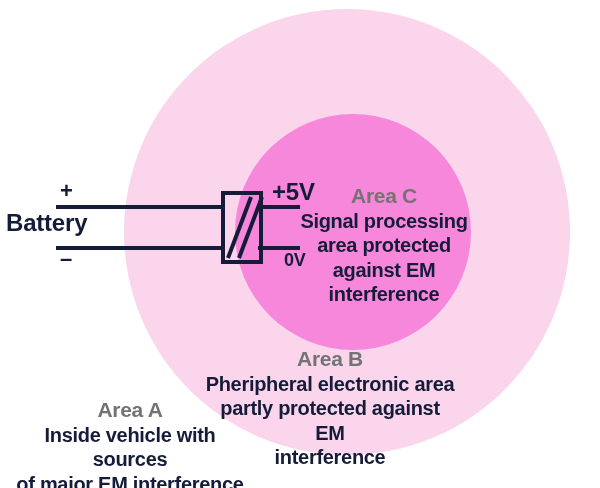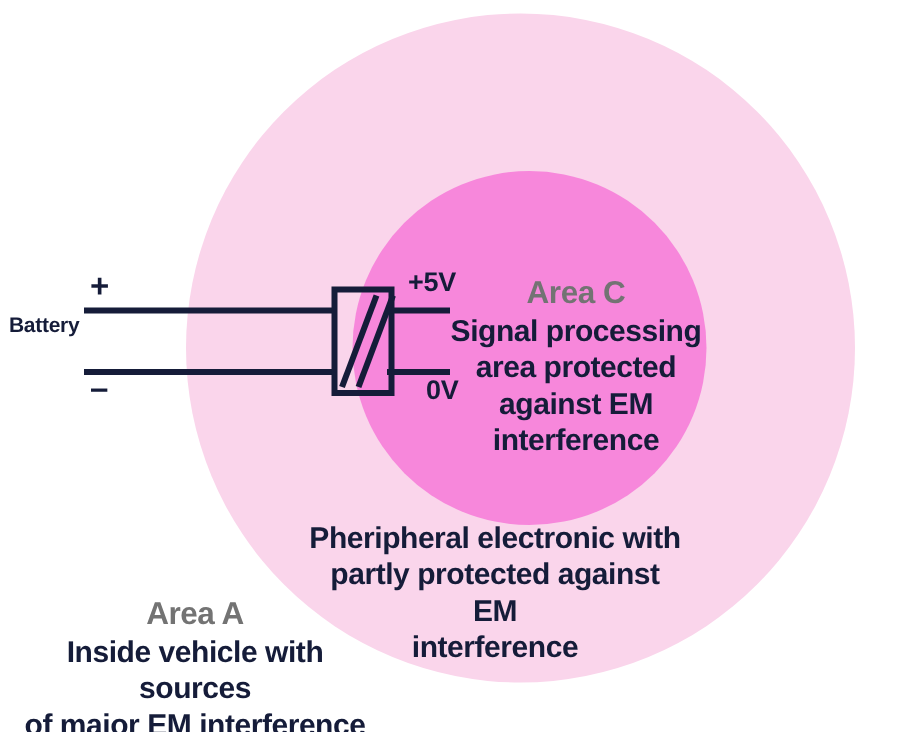--- a/index.html
+++ b/index.html
@@ -34,21 +34,21 @@
     font-family: "Liberation Sans", sans-serif;
     font-weight: bold;
     line-height: 1.14;
     white-space: pre;
     letter-spacing: -0.2px;
   }
 
   #battery-label {
     left: 6px;
     top: 209px;
-    font-size: 14px;
+    font-size: 24px;
   }
   #plus-sign {
     left: 60px;
     top: 178px;
     font-size: 22px;
     font-weight: bold;
   }
   #minus-sign {
     left: 60px;
     top: 246px;
@@ -57,21 +57,21 @@
   }
   #converter-label {
     left: 146px;
     top: 134px;
     font-size: 18px;
     line-height: 1.25;
   }
   #rail-plus5v {
     left: 272px;
     top: 178px;
-    font-size: 18px;
+    font-size: 24px;
   }
   #rail-0v {
     left: 284px;
     top: 250px;
     font-size: 18px;
   }
 
   .area-block {
     position: absolute;
     text-align: center;
@@ -152,21 +152,22 @@
 
   <div class="area-block" id="area-c-block">
     <span class="area-title">Area C</span>
     <span class="area-desc">Signal processing
 area protected
 against EM
 interference</span>
   </div>
 
   <div class="area-block" id="area-b-block">
-    <span class="area-desc">Pheripheral electronic with
+    <span class="area-title">Area B</span>
+    <span class="area-desc">Pheripheral electronic area
 partly protected against EM
 interference</span>
   </div>
 
   <div class="area-block" id="area-a-block">
     <span class="area-title">Area A</span>
     <span class="area-desc">Inside vehicle with sources
 of major EM interference</span>
   </div>
 

